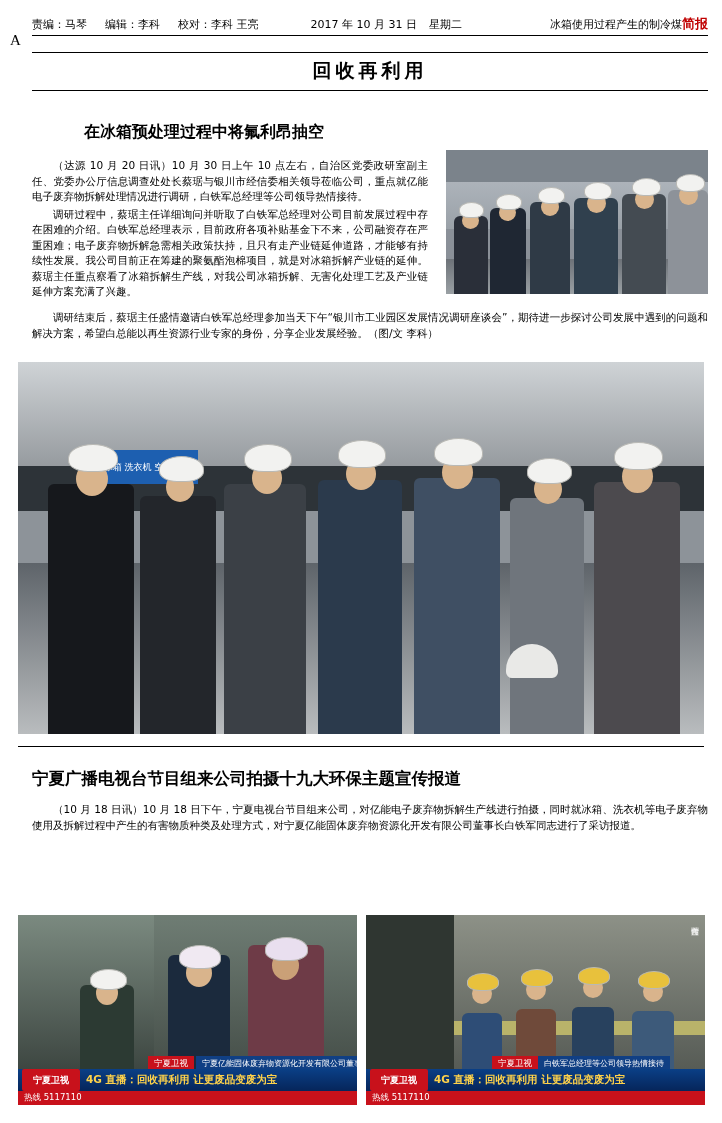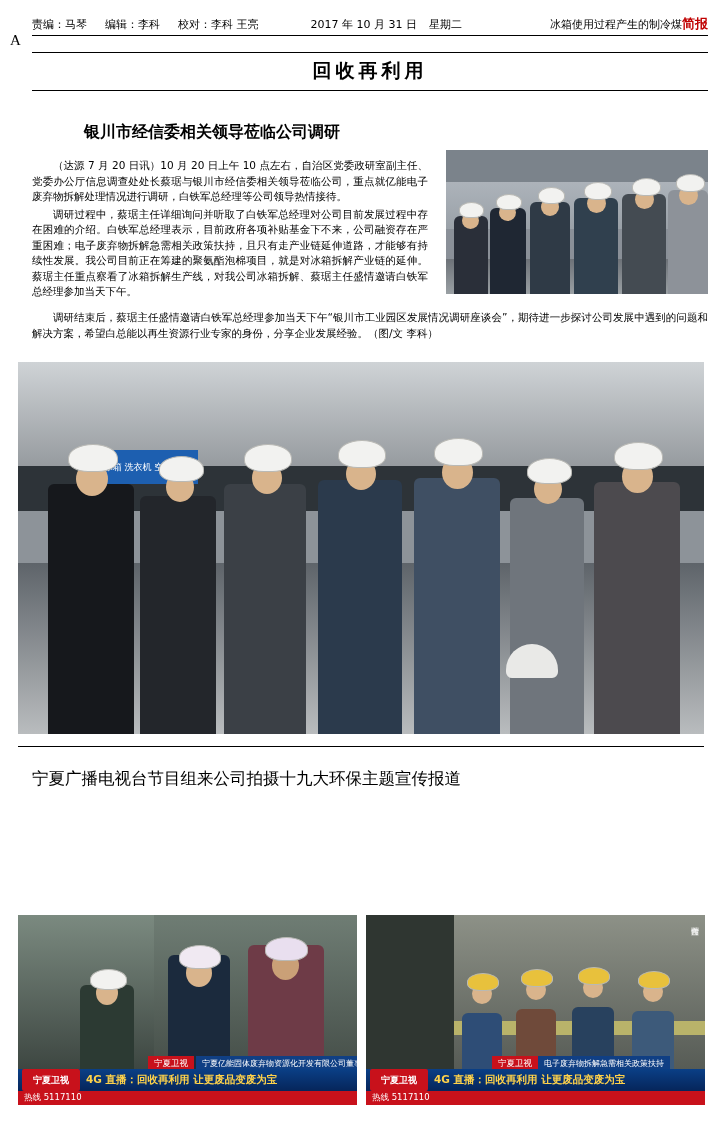--- a/index.html
+++ b/index.html
@@ -161,21 +161,21 @@
     height: 0;
     border-top: 1.5px solid #000;
   }
   
   .art2-headline {
     position: absolute;
     left: 32px;
     top: 768px;
     width: 676px;
     font-family: "DejaVu Serif", "Liberation Serif", serif;
-    font-weight: normal;
+    font-weight: bold;
     font-size: 16.5px;
     line-height: 22px;
   }
   .art2-body {
     position: absolute;
     left: 32px;
     top: 802px;
     width: 676px;
     font-size: 10.5px;
     line-height: 15.5px;
@@ -334,25 +334,25 @@
     <span class="mh-org">冰箱使用过程产生的制冷煤</span>
     <span class="mh-jianbao">简报</span>
   </div>
   <div class="mh-rule"></div>
   <div class="corner-a">A</div>
 
   <div class="section-rule-top"></div>
   <div class="section-title">回收再利用</div>
   <div class="section-rule-bottom"></div>
 
-  <div class="art1-headline">银川市经信委相关领导莅临公司调研</div>
+  <div class="art1-headline">在冰箱预处理过程中将氟利昂抽空</div>
 
   <div class="art1-body">
-    <p>（达源 7 月 20 日讯）10 月 20 日上午 10 点左右，自治区党委政研室副主任、党委办公厅信息调查处处长蔡琚与银川市经信委相关领导莅临公司，重点就亿能电子废弃物拆解处理情况进行调研，白铁军总经理等公司领导热情接待。</p>
-    <p>调研过程中，蔡琚主任详细询问并听取了白铁军总经理对公司目前发展过程中存在困难的介绍。白铁军总经理表示，目前政府各项补贴基金下不来，公司融资存在严重困难；电子废弃物拆解急需相关政策扶持，且只有走产业链延伸道路，才能够有持续性发展。我公司目前正在筹建的聚氨酯泡棉项目，就是对冰箱拆解产业链的延伸。蔡琚主任重点察看了冰箱拆解生产线，对我公司冰箱拆解、蔡琚主任盛情邀请白铁军总经理参加当天下午。</p>
+    <p>（达源 10 月 20 日讯）10 月 30 日上午 10 点左右，自治区党委政研室副主任、党委办公厅信息调查处处长蔡琚与银川市经信委相关领导莅临公司，重点就亿能电子废弃物拆解处理情况进行调研，白铁军总经理等公司领导热情接待。</p>
+    <p>调研过程中，蔡琚主任详细询问并听取了白铁军总经理对公司目前发展过程中存在困难的介绍。白铁军总经理表示，目前政府各项补贴基金下不来，公司融资存在严重困难；电子废弃物拆解急需相关政策扶持，且只有走产业链延伸道路，才能够有持续性发展。我公司目前正在筹建的聚氨酯泡棉项目，就是对冰箱拆解产业链的延伸。蔡琚主任重点察看了冰箱拆解生产线，对我公司冰箱拆解、无害化处理工艺及产业链延伸方案充满了兴趣。</p>
   </div>
 
   <div class="art1-wide">
     <p>调研结束后，蔡琚主任盛情邀请白铁军总经理参加当天下午“银川市工业园区发展情况调研座谈会”，期待进一步探讨公司发展中遇到的问题和解决方案，希望白总能以再生资源行业专家的身份，分享企业发展经验。（图/文 李科）</p>
   </div>
 
   <div class="photo-top">
     <div class="ph">
       <div class="sky-ceiling" style="height:55%;background:linear-gradient(#b9bfc6,#9aa1a8);"></div>
       <div class="wallband" style="top:0;height:22%;background:#7b838b;"></div>
@@ -421,20 +421,21 @@
       <div class="helmet" style="left:596px;top:80px;width:47px;height:26px;"></div>
 
       <div style="position:absolute;left:488px;bottom:56px;width:52px;height:34px;background:#e9e9e7;border-radius:26px 26px 6px 6px;"></div>
     </div>
   </div>
 
   <div class="rule-mid"></div>
 
   <div class="art2-headline">宁夏广播电视台节目组来公司拍摄十九大环保主题宣传报道</div>
   <div class="art2-body">
+    <p>（10 月 18 日讯）10 月 18 日下午，宁夏电视台节目组来公司，对亿能电子废弃物拆解生产线进行拍摄，同时就冰箱、洗衣机等电子废弃物使用及拆解过程中产生的有害物质种类及处理方式，对宁夏亿能固体废弃物资源化开发有限公司董事长白铁军同志进行了采访报道。</p>
   </div>
 
   <div class="photo-bl">
     <div class="ph">
       <div style="position:absolute;left:0;top:0;width:100%;height:100%;background:linear-gradient(#6f7d74,#3c443f);"></div>
       <div style="position:absolute;left:0;top:0;width:40%;height:100%;background:linear-gradient(#7b8a80,#2f3733);"></div>
       <div class="person" style="left:150px;width:62px;height:150px;background:#1b2a3d;"></div>
       <div class="head" style="left:168px;top:44px;width:26px;height:28px;"></div>
       <div class="helmet" style="left:161px;top:30px;width:40px;height:22px;background:#f0e9f2;"></div>
       <div class="person" style="left:230px;width:76px;height:160px;background:#6e3b47;"></div>
@@ -471,21 +472,21 @@
       <div class="person" style="left:206px;width:42px;height:98px;background:#28415e;"></div>
       <div class="head" style="left:217px;top:62px;width:20px;height:21px;"></div>
       <div class="helmet" style="left:212px;top:52px;width:30px;height:16px;background:#e8c13c;"></div>
 
       <div class="person" style="left:266px;width:42px;height:94px;background:#3d5a7a;"></div>
       <div class="head" style="left:277px;top:66px;width:20px;height:21px;"></div>
       <div class="helmet" style="left:272px;top:56px;width:30px;height:16px;background:#e8c13c;"></div>
 
       <div class="watermark">宣传画面</div>
       <div class="red-strip" style="left:126px;bottom:34px;">宁夏卫视</div>
-      <div class="blue-strip" style="left:172px;bottom:34px;">电子废弃物拆解急需相关政策扶持</div>
+      <div class="blue-strip" style="left:172px;bottom:34px;">白铁军总经理等公司领导热情接待</div>
 
       <div class="tv-banner" style="bottom:14px;height:22px;">
         <div class="tv-logo">宁夏卫视</div>
         <div class="tv-text">4G 直播：回收再利用  让更废品变废为宝</div>
       </div>
       <div class="tv-sub">热线 5117110</div>
     </div>
   </div>
 
 </div>

